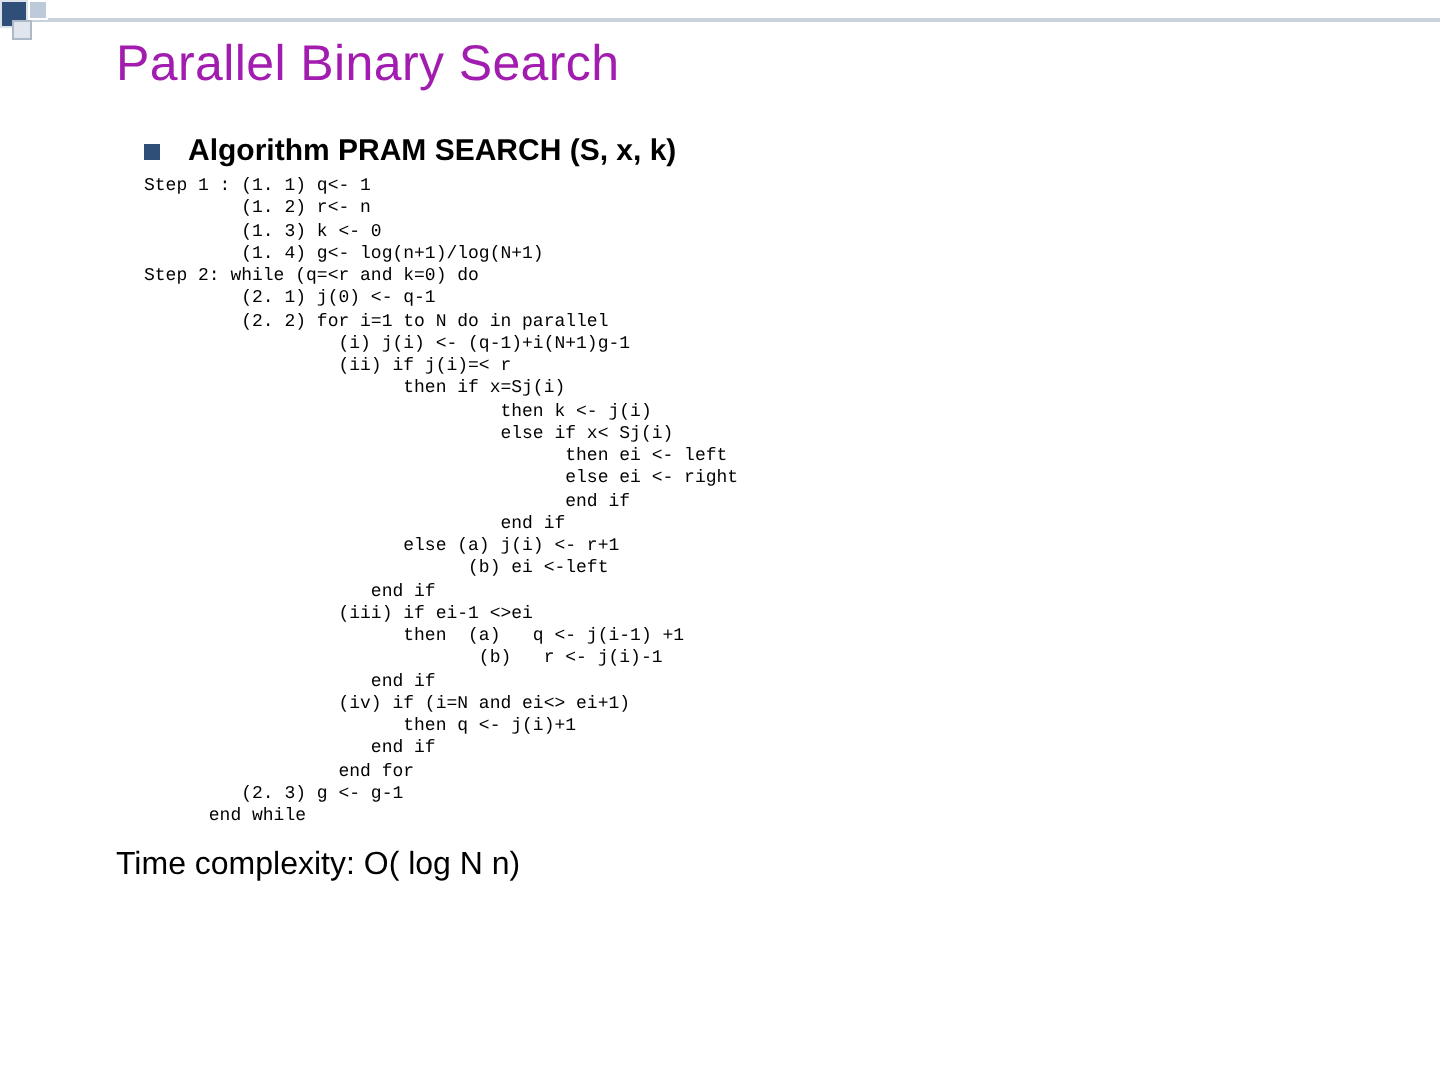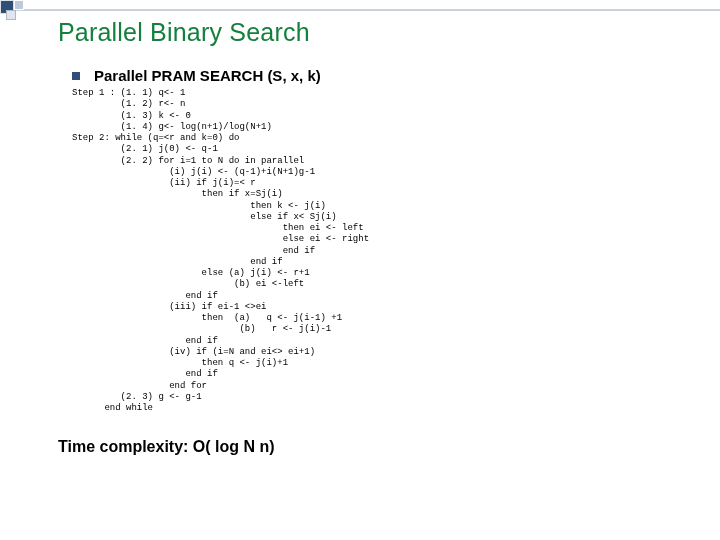--- a/index.html
+++ b/index.html
@@ -38,21 +38,21 @@
 
   .slide {
     position: absolute;
     left: 58px;
     top: 18px;
     right: 20px;
   }
   .title {
     font-size: 25px;
     font-weight: 400;
-    color: #15803d;
+    color: #a21caf;
     margin: 0 0 20px 0;
     letter-spacing: 0.2px;
   }
   .bullet-line {
     display: flex;
     align-items: center;
     margin: 0 0 4px 14px;
   }
   .bullet-line .bullet {
     width: 8px;
@@ -67,41 +67,41 @@
   }
   .algo {
     font-family: Liberation Mono, monospace;
     font-size: 9px;
     line-height: 1.25;
     white-space: pre;
     margin: 2px 0 0 14px;
   }
   .footer {
     font-size: 16px;
-    font-weight: 700;
-    margin-top: 24px;
+    font-weight: 400;
+    margin-top: 10px;
   }
 </style>
 </head>
 <body>
 
 <div class="deco">
   <div class="bar"></div>
   <div class="sq sq1"></div>
   <div class="sq sq2"></div>
   <div class="sq sq3"></div>
 </div>
 
 <div class="slide">
 
   <h1 class="title">Parallel Binary Search</h1>
 
   <div class="bullet-line">
     <span class="bullet"></span>
-    <span class="txt">Parallel PRAM SEARCH (S, x, k)</span>
+    <span class="txt">Algorithm PRAM SEARCH (S, x, k)</span>
   </div>
 
   <div class="algo">Step 1 : (1. 1) q&lt;- 1
          (1. 2) r&lt;- n
          (1. 3) k &lt;- 0
          (1. 4) g&lt;- log(n+1)/log(N+1)
 Step 2: while (q=&lt;r and k=0) do
          (2. 1) j(0) &lt;- q-1
          (2. 2) for i=1 to N do in parallel
                   (i) j(i) &lt;- (q-1)+i(N+1)g-1

